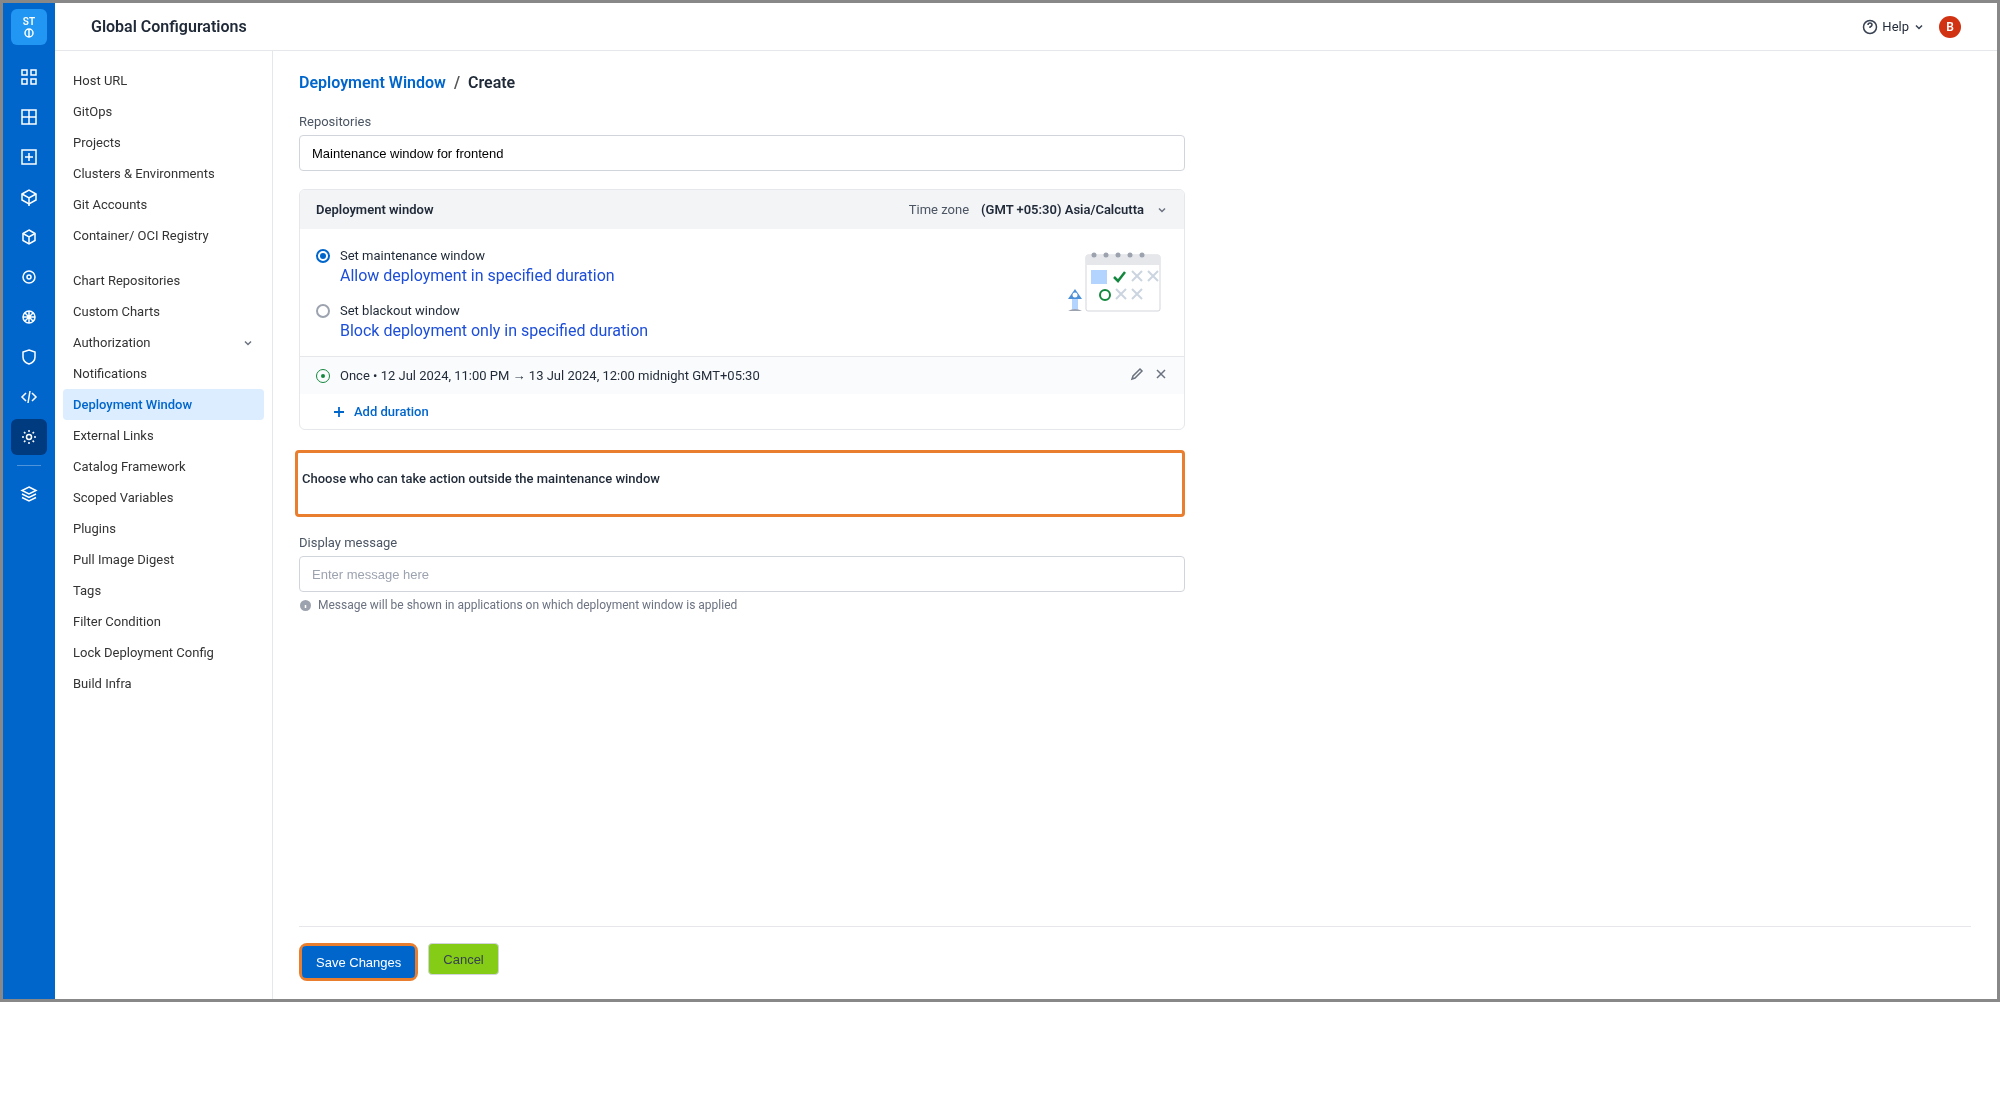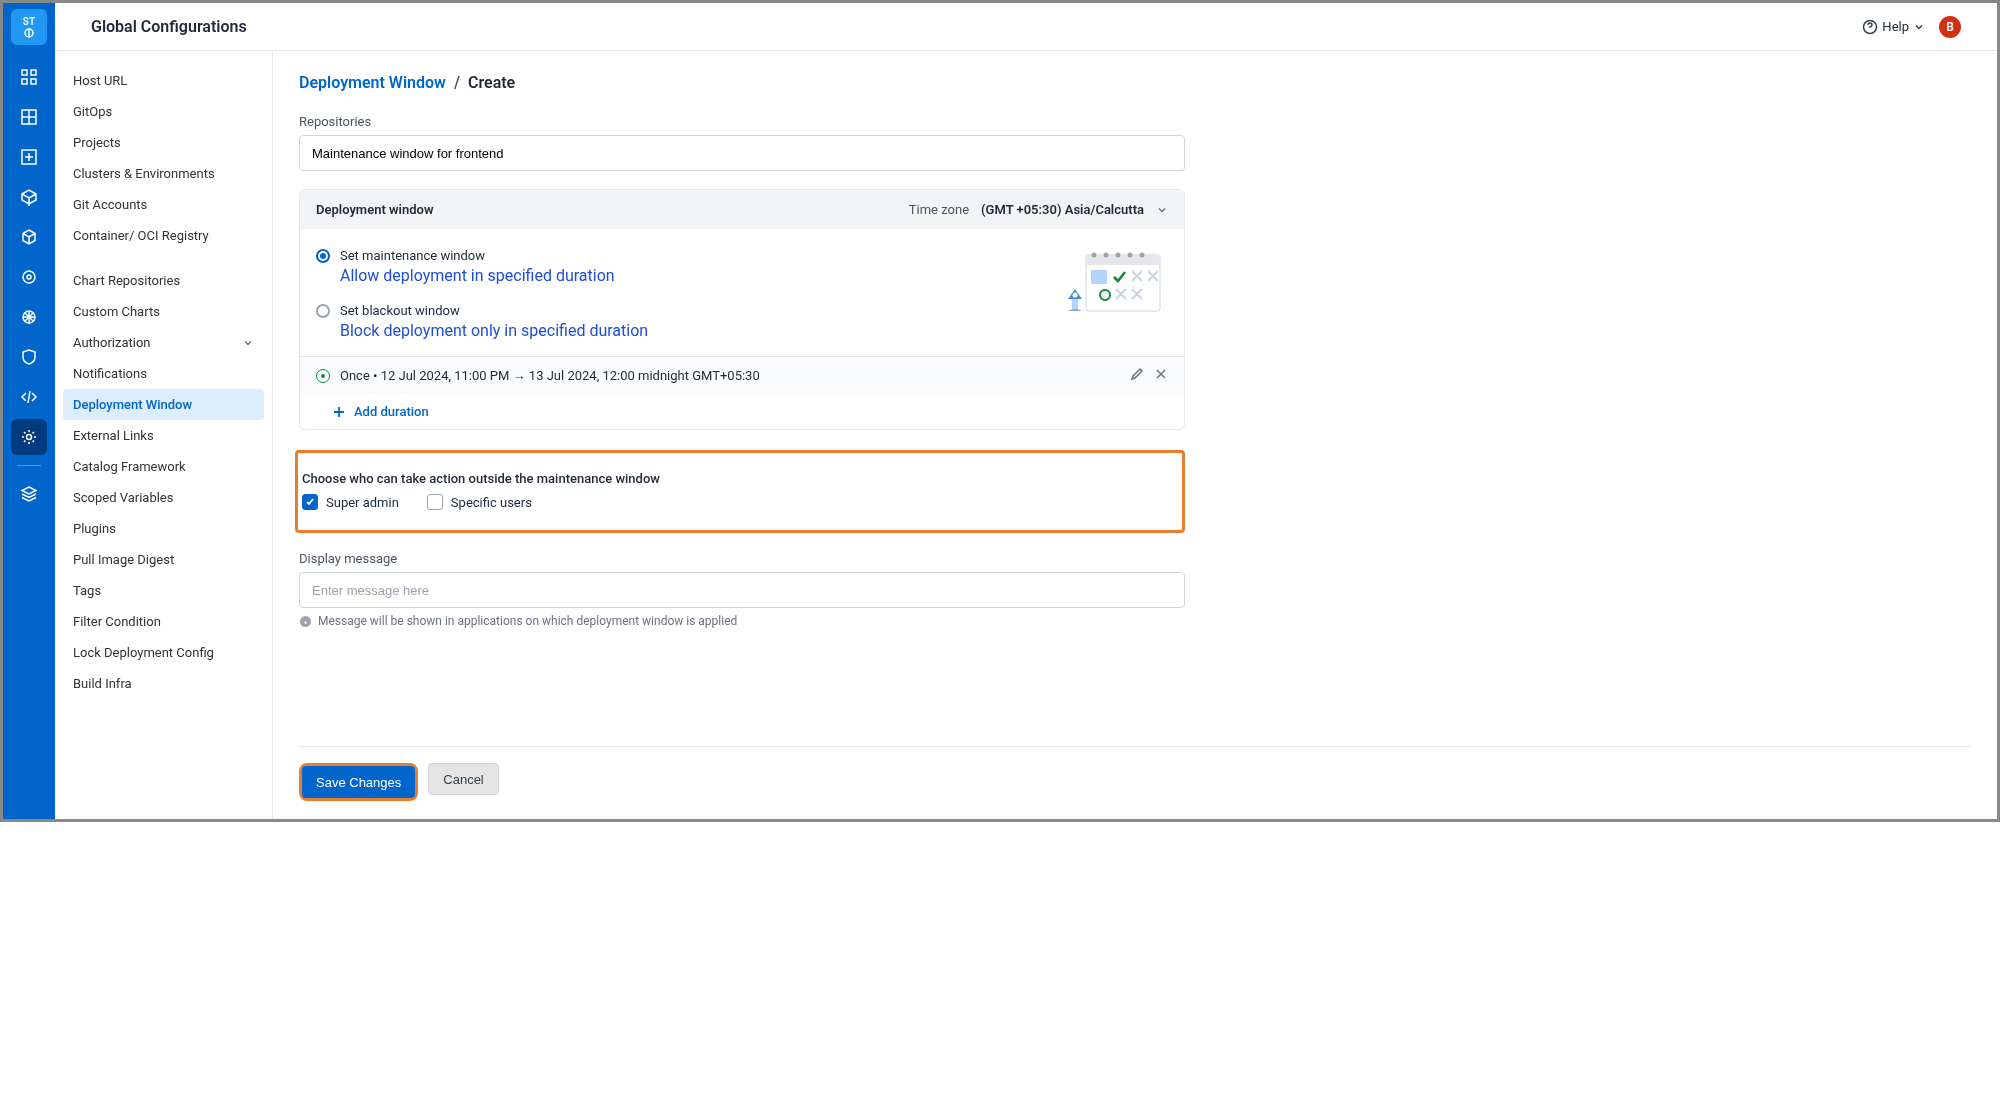--- a/index.html
+++ b/index.html
@@ -3,21 +3,21 @@
   <meta charset="utf-8">
   <style>
     * { box-sizing: border-box; margin: 0; padding: 0; }
     body {
       font-family: -apple-system, BlinkMacSystemFont, "Segoe UI", Roboto, "Helvetica Neue", Arial, sans-serif;
       background: #fff;
       color: #1f2937;
       font-size: 13px;
       border: 3px solid #888;
     }
-    .app { display: flex; height: 816px; }
+    .app { display: flex; height: 996px; }
 
     
     .icon-rail {
       width: 52px;
       background: #0066cc;
       display: flex;
       flex-direction: column;
       align-items: center;
       padding-top: 6px;
       gap: 4px;
@@ -239,21 +239,21 @@
       color: #fff;
       border: none;
       font-weight: 500;
     }
     .btn-primary-wrap {
       border: 3px solid #e97e2e;
       border-radius: 8px;
       display: inline-flex;
     }
     .btn-secondary {
-      background: #e5e5e5;
+      background: #84cc16;
       border: 1px solid #d1d5db;
       color: #374151;
     }
 
     .chev { width: 12px; height: 12px; }
   </style>
 </head>
 <body>
 
 <div class="app">
@@ -509,34 +509,20 @@
                 <svg width="14" height="14" viewBox="0 0 14 14" fill="none" stroke="#0066cc" stroke-width="1.8">
                     <path d="M7 2v10M2 7h10"></path>
                   </svg>
                 <span>Add duration</span>
               </div>
             </div>
           </div>
 
           <div class="highlight-box">
             <div class="title">Choose who can take action outside the maintenance window</div>
-            <div class="check-row">
-              <div class="check-item">
-                <div class="checkbox checked">
-                  <svg width="10" height="10" viewBox="0 0 10 10">
-                      <path d="M2 5l2 2 4-5" stroke="#fff" stroke-width="1.8" fill="none"></path>
-                    </svg>
-                </div>
-                <span>Super admin</span>
-              </div>
-              <div class="check-item">
-                <div class="checkbox"></div>
-                <span>Specific users</span>
-              </div>
-            </div>
           </div>
 
           <div class="field" style="margin-bottom:4px;">
             <label class="field-label">Display message</label>
             <input class="text-input" placeholder="Enter message here" style="">
             <div class="hint">
               <svg width="13" height="13" viewBox="0 0 13 13">
                   <circle cx="6.5" cy="6.5" r="5.5" fill="#9ca3af"></circle>
                   <path d="M6.5 4v.01M6.5 6v3" stroke="#fff" stroke-width="1.5"></path>
                 </svg>

